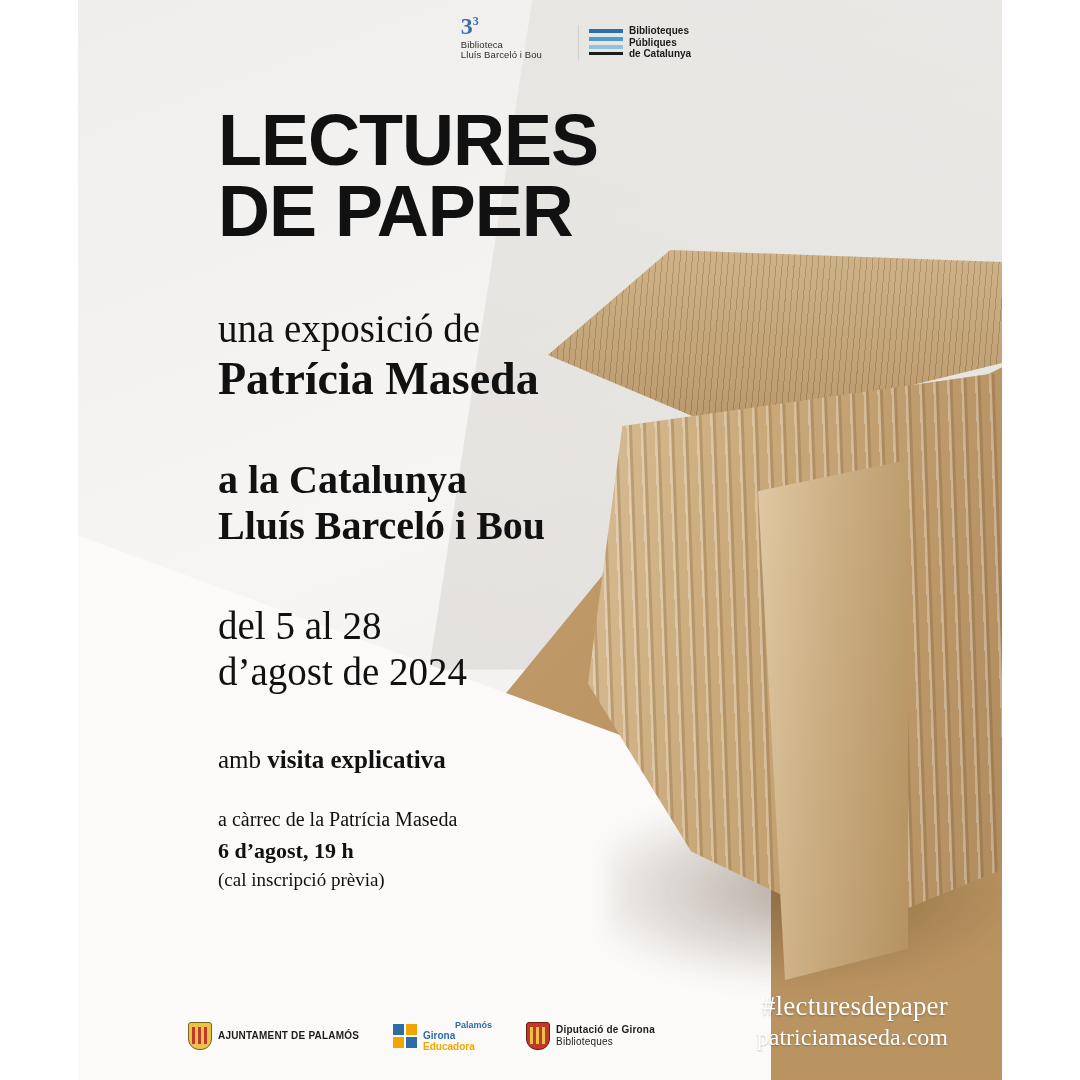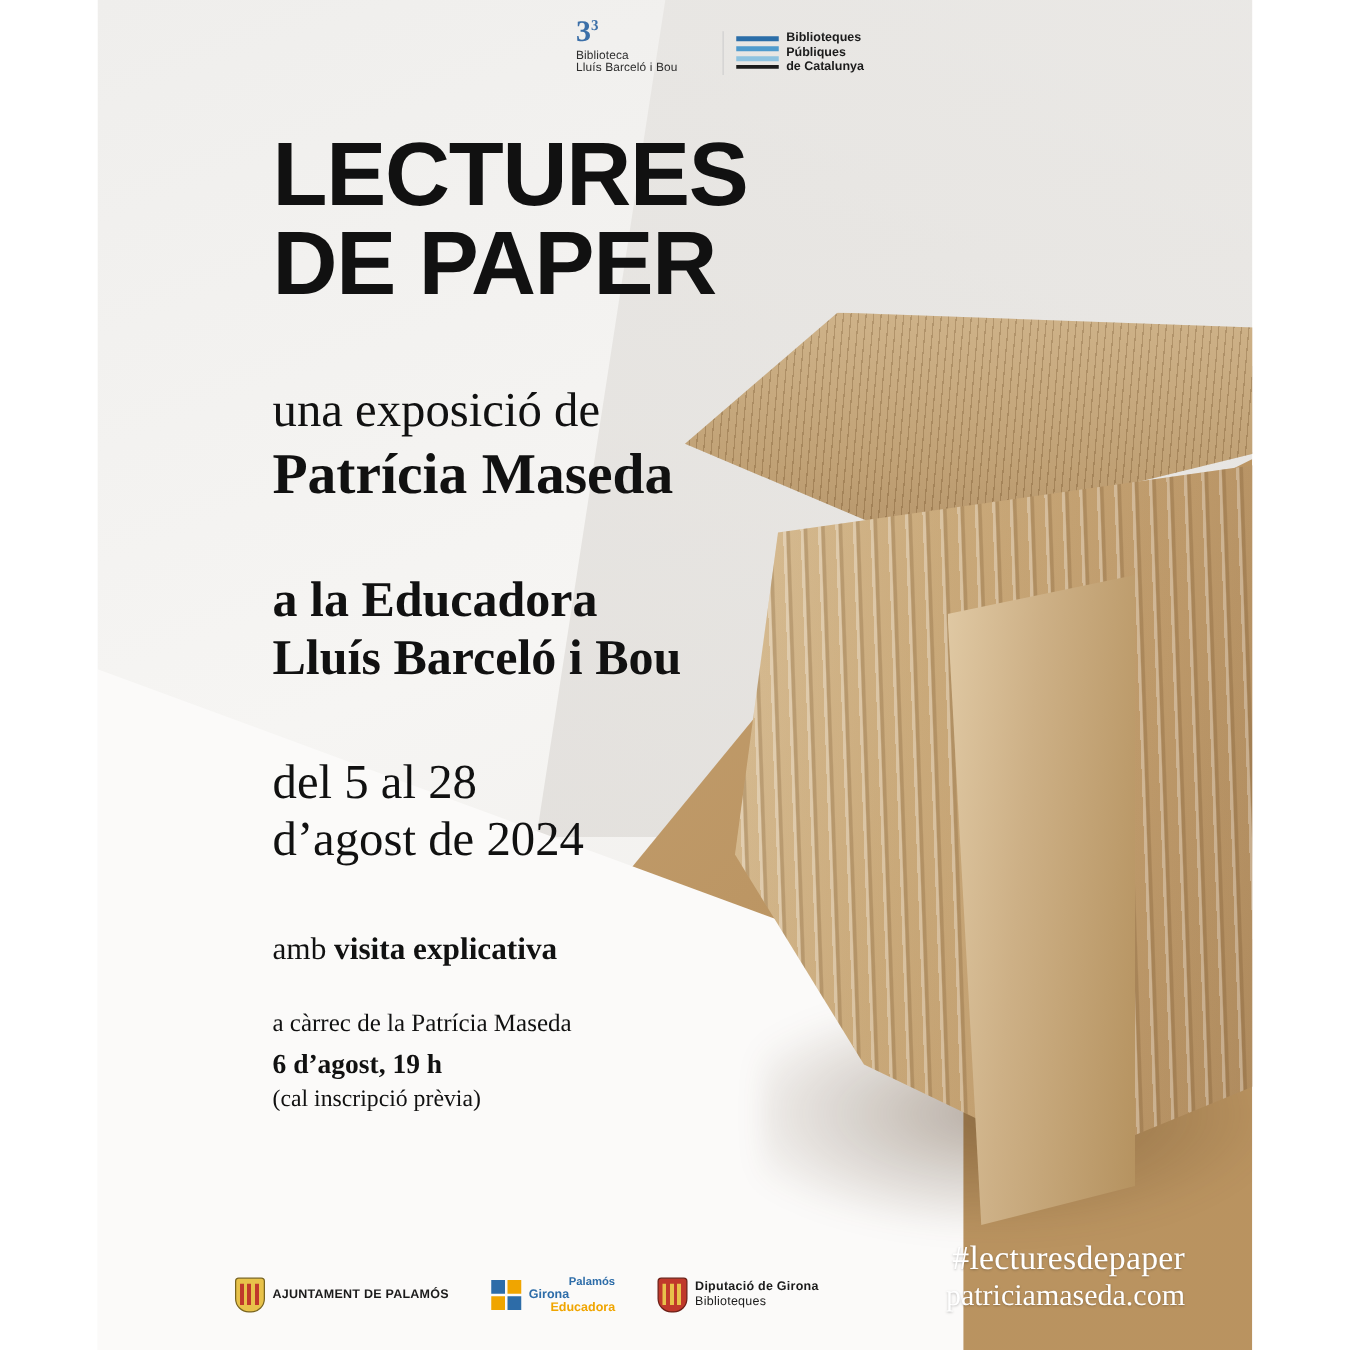--- a/index.html
+++ b/index.html
@@ -371,21 +371,21 @@
     grid-template-rows: 1fr 1fr;
     gap: 2px;
   }
   .palamos-mark span { display: block; }
   .palamos-mark span:nth-child(1) { background: #2d6ca8; }
   .palamos-mark span:nth-child(2) { background: #f0a500; }
   .palamos-mark span:nth-child(3) { background: #f0a500; }
   .palamos-mark span:nth-child(4) { background: #2d6ca8; }
   .palamos-txt .p1 { color: #2d6ca8; font-size: 9px; font-weight: bold; padding-left: 32px; }
   .palamos-txt .p2 { color: #2d6ca8; font-size: 10px; font-weight: bold; }
-  .palamos-txt .p3 { color: #f0a500; font-size: 10px; font-weight: bold; text-align: right; }
+  .palamos-txt .p3 { color: #f0a500; font-size: 10px; font-weight: bold; }
 
   .hashtag-block {
     position: absolute;
     right: 54px;
     bottom: 28px;
     text-align: right;
     font-family: "Liberation Serif", serif;
     color: #ffffff;
     z-index: 30;
     text-shadow: 0 1px 2px rgba(0,0,0,0.25);
@@ -454,21 +454,21 @@
         <span>LECTURES</span>
         <span class="l2">DE PAPER</span>
       </h1>
 
       <div class="subtitle-block">
         <div class="sub-1">una exposició de</div>
         <div class="sub-2">Patrícia Maseda</div>
       </div>
 
       <div class="place-block">
-        <span>a la Educadora</span>
+        <span>a la Catalunya</span>
         <span class="pl2">Lluís Barceló i Bou</span>
       </div>
 
       <div class="dates-block">
         <span>del 5 al 28</span>
         <span class="d2">d’agost de 2024</span>
       </div>
 
       <div class="visit-block">
         <div class="visit-1"><span>amb </span><b>visita explicativa</b></div>

